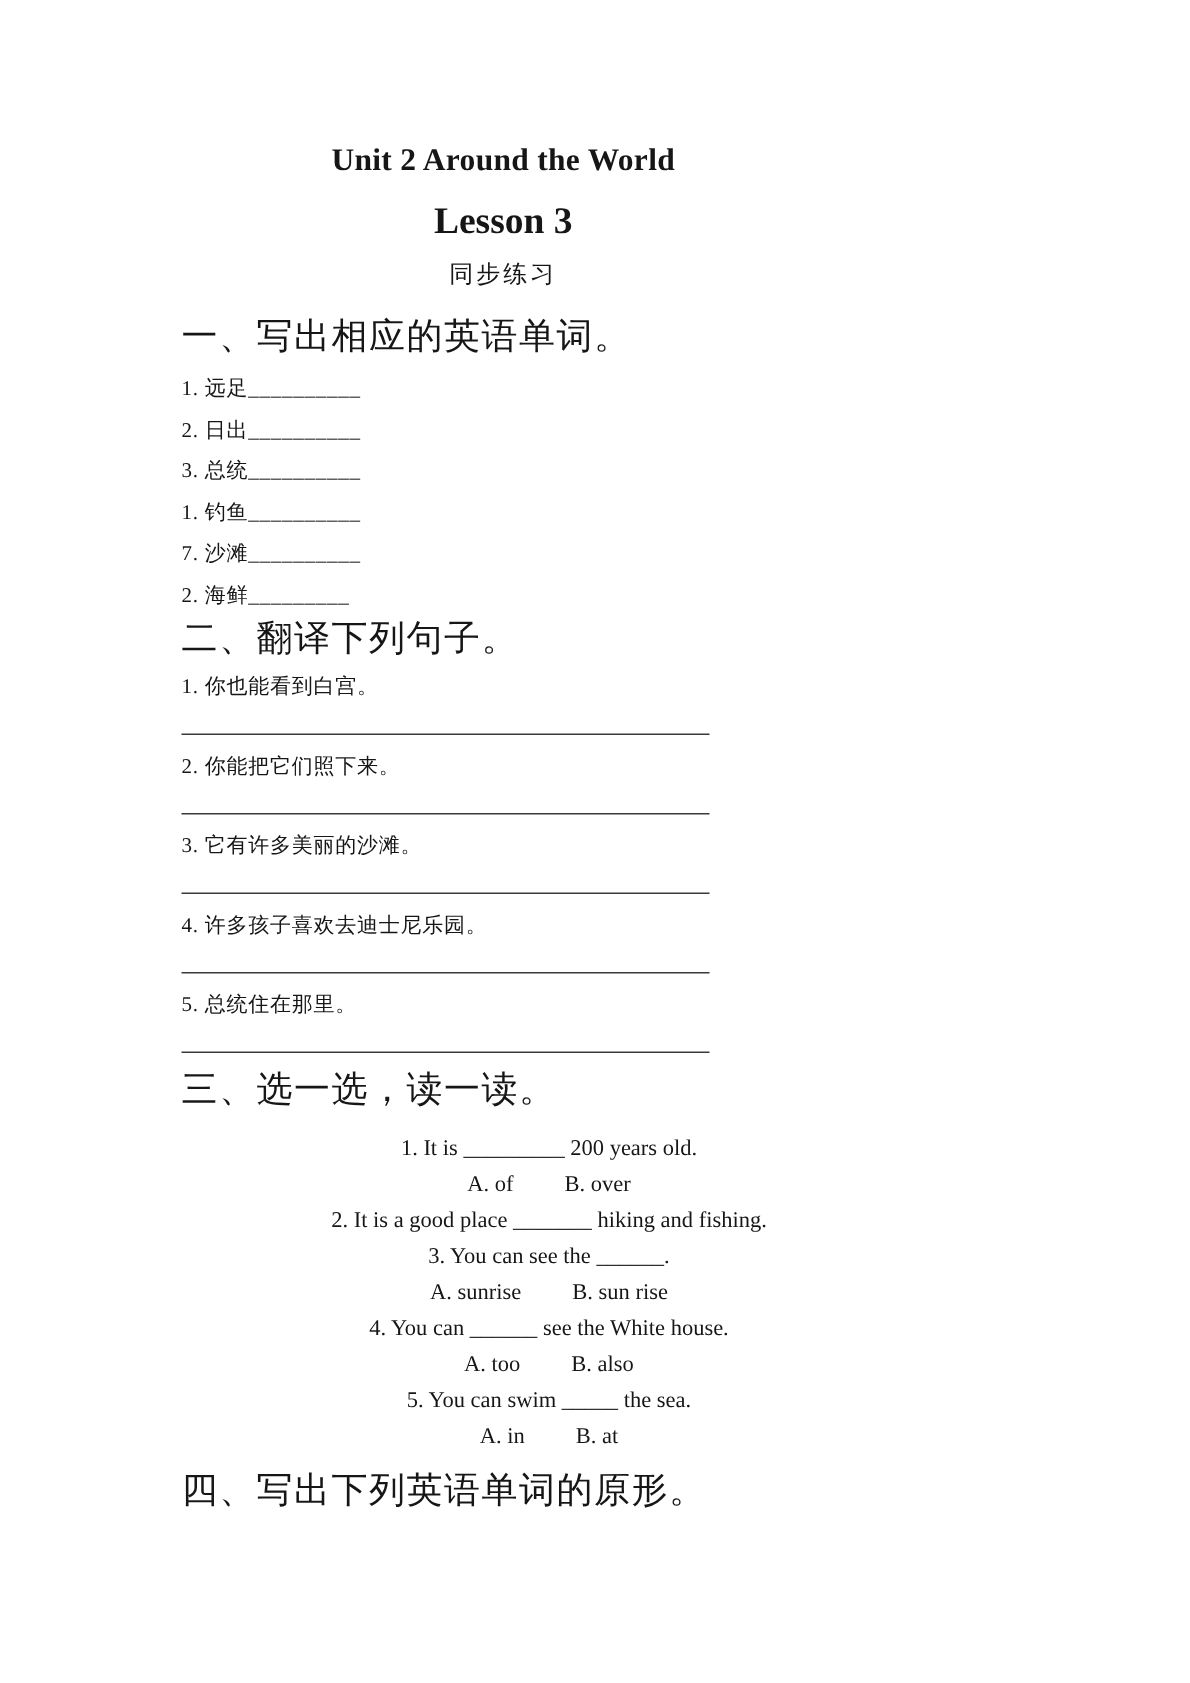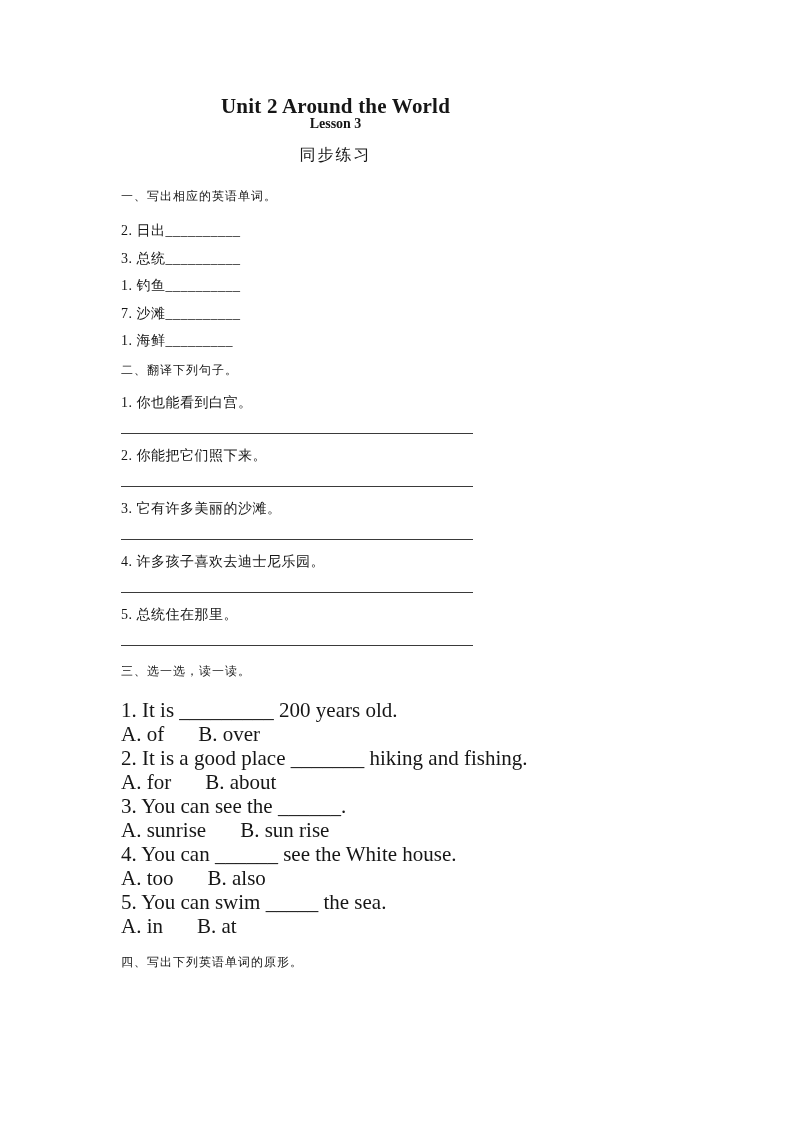--- a/index.html
+++ b/index.html
@@ -21,36 +21,37 @@
     padding-top: 96px;
     text-align: center;
     line-height: 1;
   }
   .doc-title {
     font-size: 21px;
     font-weight: bold;
     letter-spacing: 0.2px;
   }
   .doc-lesson {
-    font-size: 14px;
+    font-size: 25px;
     font-weight: bold;
+    margin-top: 18px;
   }
   .doc-subtitle {
     font-size: 16px;
     font-weight: normal;
     margin-top: 16px;
     letter-spacing: 2px;
   }
   
   .sec {
     margin-left: 121px;
     margin-right: 60px;
   }
   .sec-heading {
-    font-size: 12px;
+    font-size: 24px;
     line-height: 23px;
     letter-spacing: 1px;
     font-weight: normal;
     margin: 0;
   }
   .sec1-heading { margin-top: 22px; }
   .sec2-heading { margin-top: 4px; }
   .sec3-heading { margin-top: 0px; }
   .sec4-heading { margin-top: 13px; }
 
@@ -82,46 +83,48 @@
     border-bottom: 1px solid #3a3a3a;
     margin-top: 22px;
   }
 
   
   .mc-list {
     margin-top: 15px;
     margin-bottom: 2px;
   }
   .mc-question, .mc-options {
-    font-size: 21px;
+    font-size: 15px;
     line-height: 24px;
+    text-align: center;
   }
   .opt-b {
     margin-left: 34px;
   }
 </style>
 </head>
 <body>
 
 <div class="page">
 
   <div class="titles">
     <div class="doc-title">Unit 2 Around the World</div>
     <div class="doc-lesson">Lesson 3</div>
     <div class="doc-subtitle">同步练习</div>
   </div>
 
   <div class="sec">
     <div class="sec-heading sec1-heading">一、写出相应的英语单词。</div>
     <div class="word-list">
+      <div class="word-item">1. 远足__________</div>
       <div class="word-item">2. 日出__________</div>
       <div class="word-item">3. 总统__________</div>
       <div class="word-item">1. 钓鱼__________</div>
       <div class="word-item">7. 沙滩__________</div>
-      <div class="word-item">1. 海鲜_________</div>
+      <div class="word-item">2. 海鲜_________</div>
     </div>
   </div>
 
   <div class="sec">
     <div class="sec-heading sec2-heading">二、翻译下列句子。</div>
     <div class="tr-list">
       <div class="tr-item">
         <div class="tr-sentence">1. 你也能看到白宫。</div>
         <div class="answer-line"></div>
       </div>
@@ -147,23 +150,20 @@
   <div class="sec">
     <div class="sec-heading sec3-heading">三、选一选，读一读。</div>
     <div class="mc-list">
 
       <div class="mc-question">1. It is _________ 200 years old.</div>
       <div class="mc-options">
         <span>A. of</span><span class="opt-b">B. over</span>
       </div>
 
       <div class="mc-question">2. It is a good place _______ hiking and fishing.</div>
-      <div class="mc-options">
-        <span>A. for</span><span class="opt-b">B. about</span>
-      </div>
 
       <div class="mc-question">3. You can see the ______.</div>
       <div class="mc-options">
         <span>A. sunrise</span><span class="opt-b">B. sun rise</span>
       </div>
 
       <div class="mc-question">4. You can ______ see the White house.</div>
       <div class="mc-options">
         <span>A. too</span><span class="opt-b">B. also</span>
       </div>

